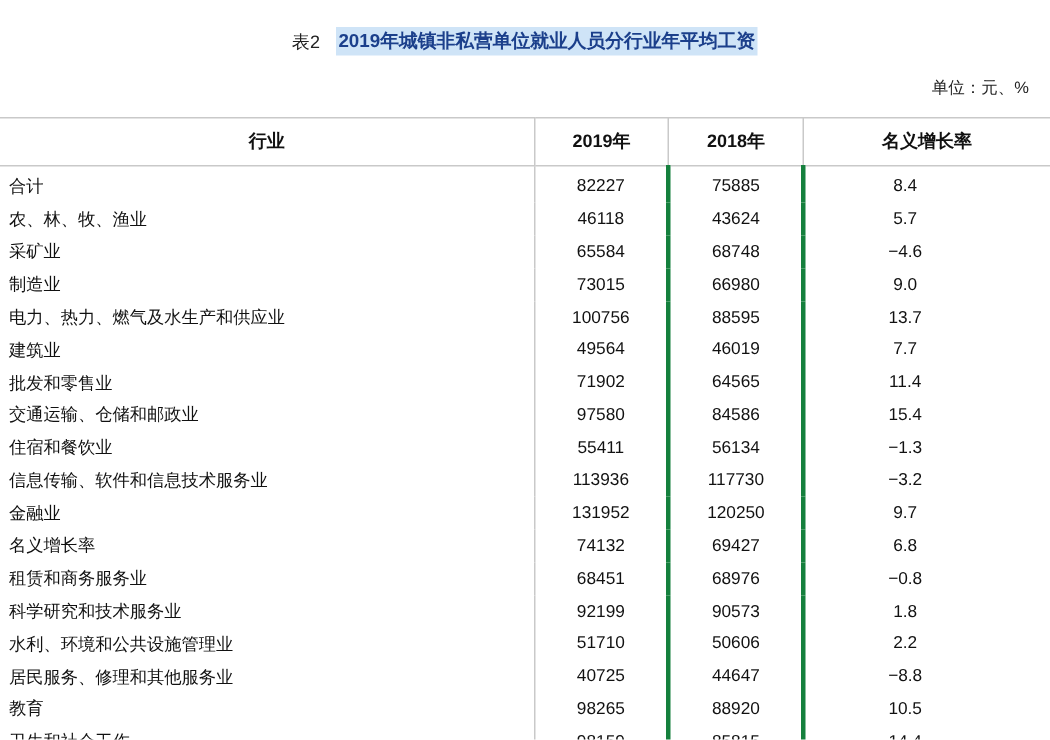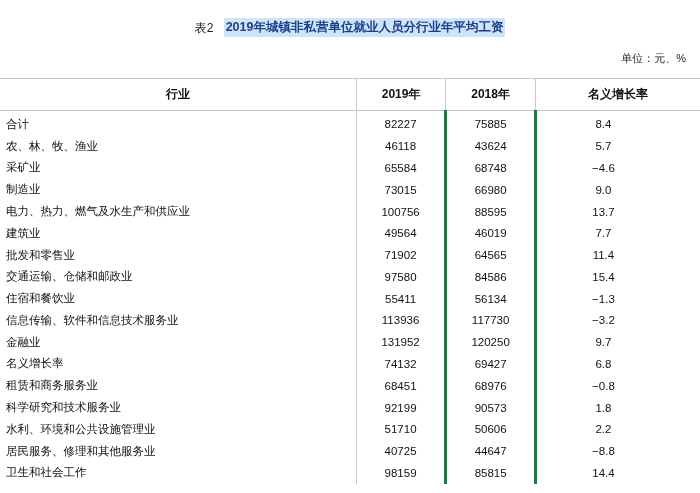--- a/index.html
+++ b/index.html
@@ -217,20 +217,26 @@
           <td class="num">50606</td>
           <td class="growth">2.2</td>
         </tr>
         <tr>
           <td class="industry">居民服务、修理和其他服务业</td>
           <td class="num">40725</td>
           <td class="num">44647</td>
           <td class="growth">−8.8</td>
         </tr>
         <tr>
+          <td class="industry">教育</td>
+          <td class="num">98265</td>
+          <td class="num">88920</td>
+          <td class="growth">10.5</td>
+        </tr>
+        <tr>
           <td class="industry">卫生和社会工作</td>
           <td class="num">98159</td>
           <td class="num">85815</td>
           <td class="growth">14.4</td>
         </tr>
       </tbody>
   </table>
 
 </div>
 

